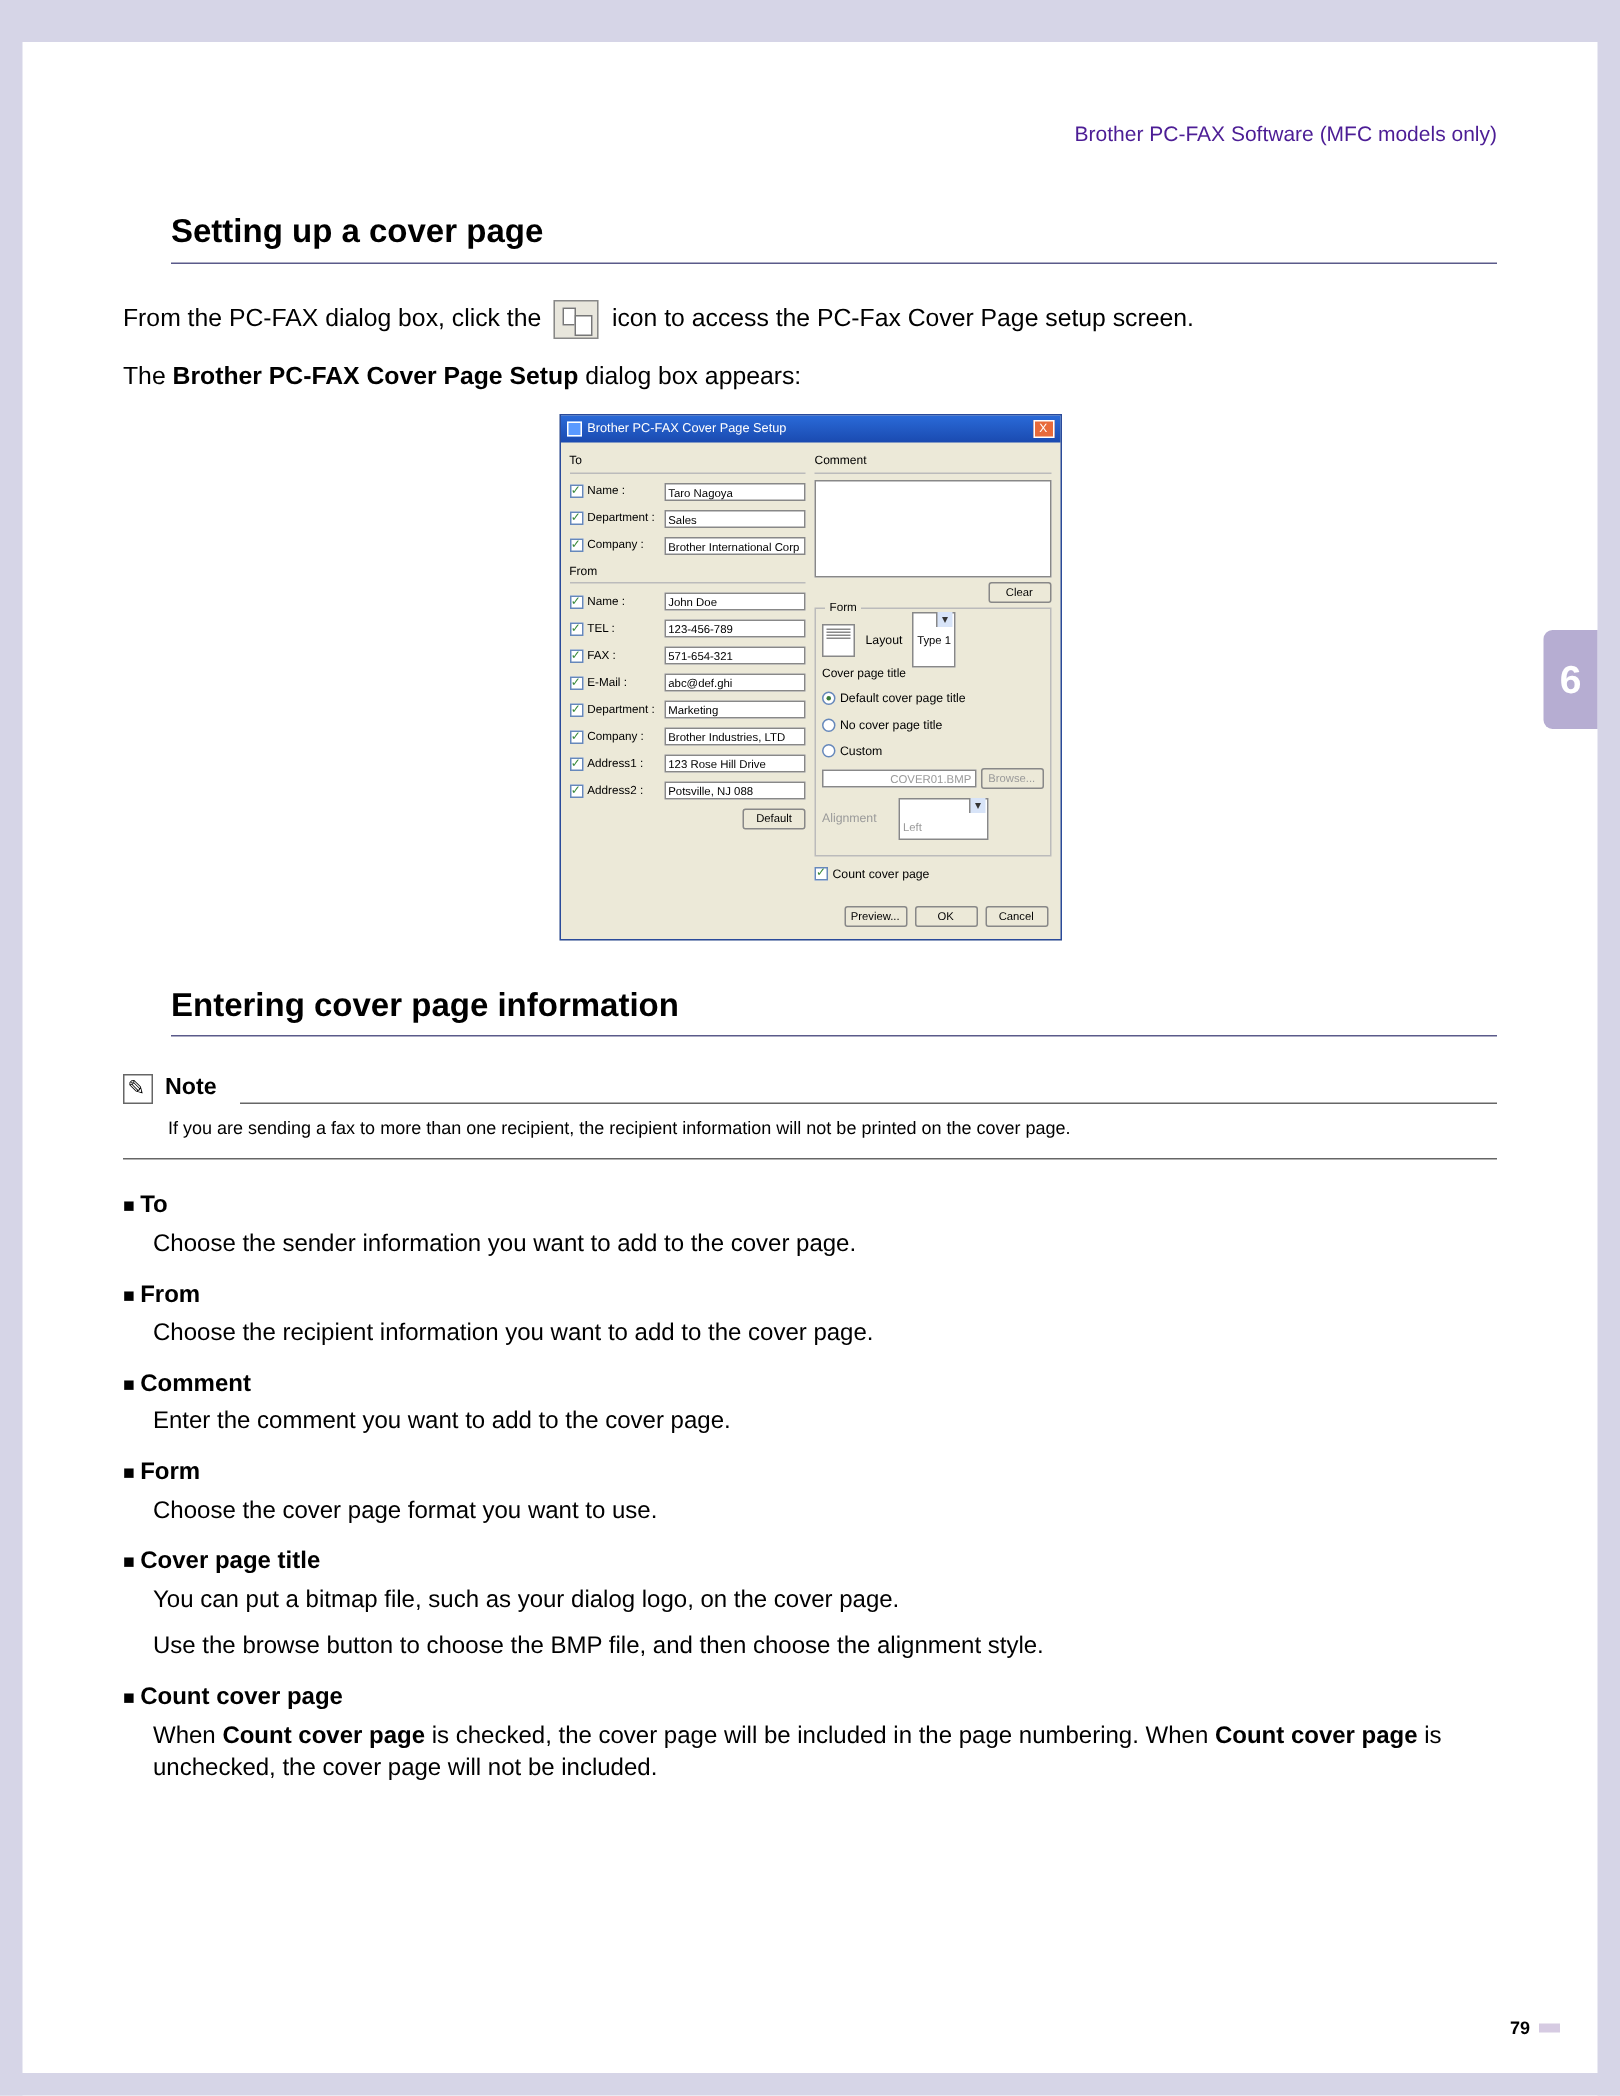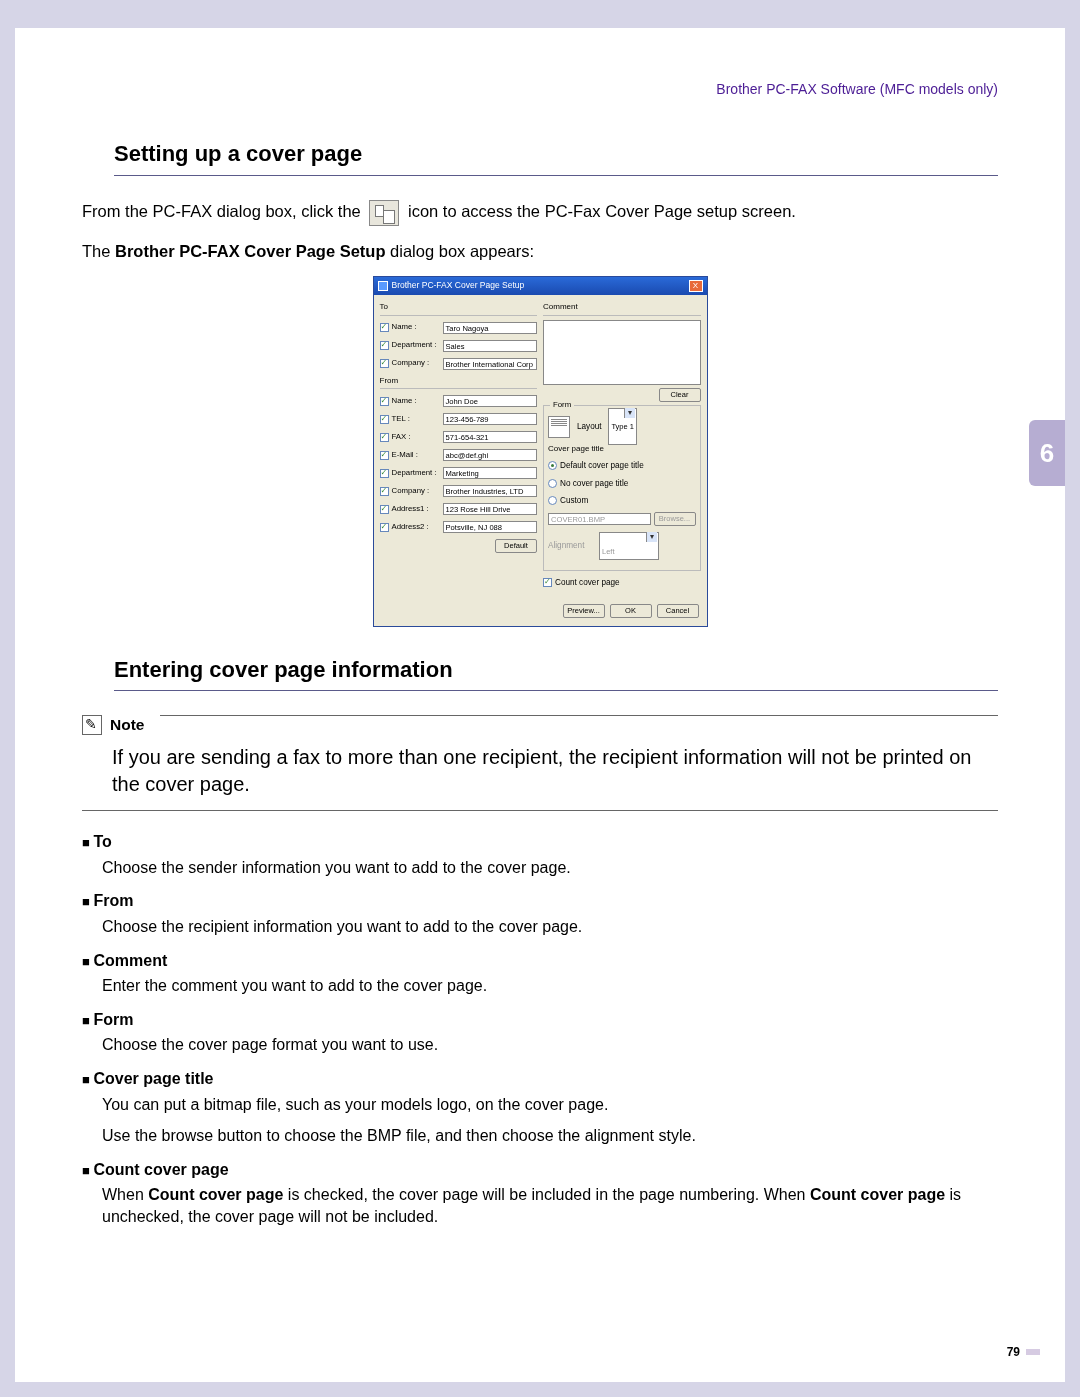--- a/index.html
+++ b/index.html
@@ -142,34 +142,34 @@
   .radio.checked::after {
     content: ""; position: absolute; left: 2px; top: 2px; width: 3px; height: 3px; border-radius: 50%; background: #3a7a3a;
   }
   .disabled-txt { color: #9a9a9a; }
   .dlg-footer {
     display: flex; justify-content: flex-end; gap: 5px; padding: 6px 8px 8px 8px;
   }
 
   
   .note-header {
-    display: flex; align-items: flex-start; gap: 8px; margin-top: 20px;
+    display: flex; align-items: flex-end; gap: 8px; margin-top: 20px;
   }
   .note-icon {
     width: 20px; height: 20px; border: 1px solid #666;
     position: relative; flex: none;
   }
   .note-icon::before {
     content: "✎"; position: absolute; left: 2px; top: -1px; font-size: 14px;
   }
   .note-label { font-weight: bold; font-size: 15.5px; margin-right: 8px; }
   .note-line { flex: 1; border-top: 1px solid #666; height: 0; }
   .note-body {
     margin: 8px 0 0 30px;
-    font-size: 20px;
+    font-size: 12px;
   }
   .note-bottom {
     border-top: 1px solid #666; margin: 12px 0 20px 0;
   }
 
   
   .bullet-item { margin: 12px 0 0 0; }
   .bullet-title { font-weight: bold; font-size: 16px; }
   .bullet-title::before { content: "■ "; font-size: 13px; }
   .bullet-body { margin: 4px 0 0 20px; font-size: 16px; }
@@ -329,21 +329,21 @@
             </div>
           <div class="row">
               <span class="radio"></span>
               <span>No cover page title</span>
             </div>
           <div class="row">
               <span class="radio"></span>
               <span>Custom</span>
             </div>
           <div class="row">
-            <span class="txt disabled-txt" style="flex:1;">COVER01.BMP</span>
+            <span class="txt disabled-txt" style="flex:1;text-align:right;">COVER01.BMP</span>
             <span class="btn-sm disabled-txt">Browse...</span>
           </div>
           <div class="row">
             <span class="disabled-txt" style="width:48px;">Alignment</span>
             <span class="select disabled-txt">Left</span>
           </div>
         </div>
         <div class="row" style="margin-top:6px;">
           <span class="chk"></span>
           <span>Count cover page</span>
@@ -378,21 +378,21 @@
   <div class="bullet-item">
     <div class="bullet-title">Comment</div>
     <div class="bullet-body">Enter the comment you want to add to the cover page.</div>
   </div>
   <div class="bullet-item">
     <div class="bullet-title">Form</div>
     <div class="bullet-body">Choose the cover page format you want to use.</div>
   </div>
   <div class="bullet-item">
     <div class="bullet-title">Cover page title</div>
-    <div class="bullet-body">You can put a bitmap file, such as your models logo, on the cover page.</div>
+    <div class="bullet-body">You can put a bitmap file, such as your dialog logo, on the cover page.</div>
     <div class="bullet-body" style="margin-top:10px;">Use the browse button to choose the BMP file, and then choose the alignment style.</div>
   </div>
   <div class="bullet-item">
     <div class="bullet-title">Count cover page</div>
     <div class="bullet-body">
       <span>When </span><b>Count cover page</b><span> is checked, the cover page will be included in the page numbering. When </span><b>Count cover page</b><span> is unchecked, the cover page will not be included.</span>
     </div>
   </div>
 
 </div>

